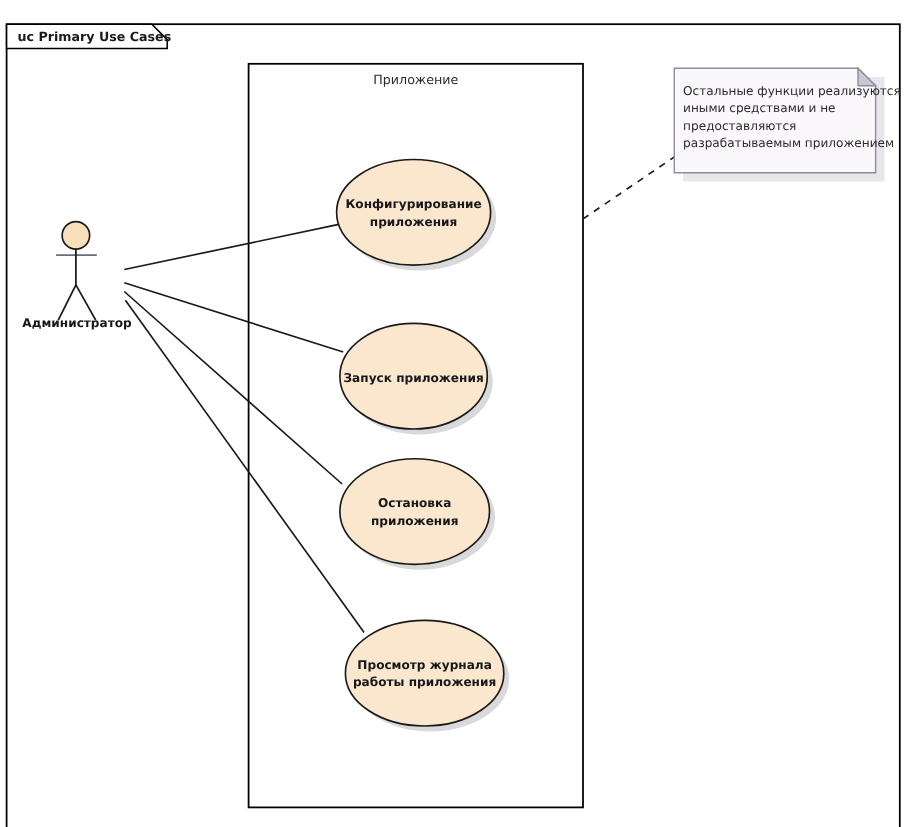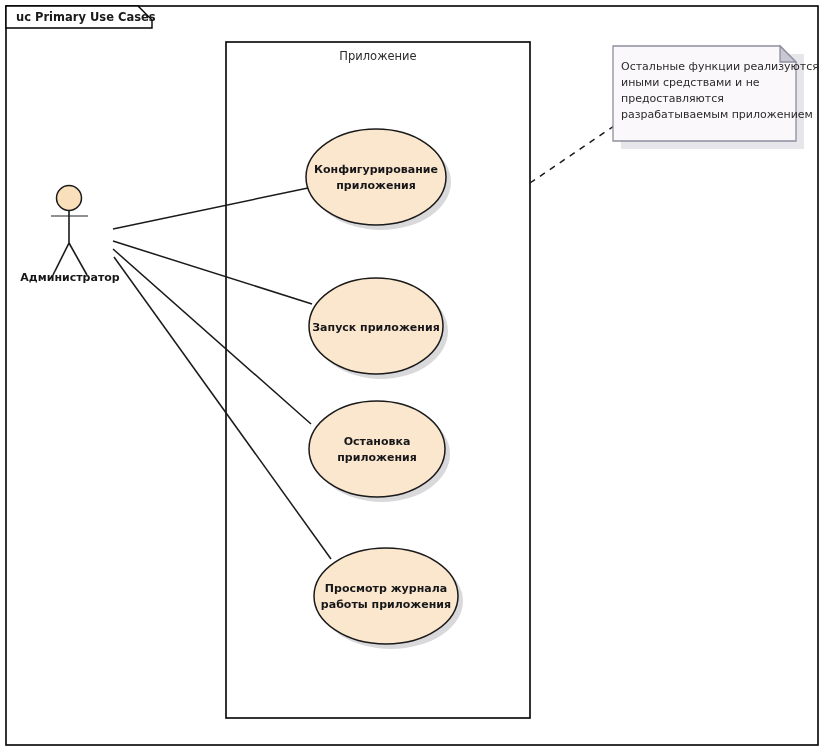--- a/index.html
+++ b/index.html
@@ -10,21 +10,21 @@
   body {
     width: 825px;
     height: 752px;
     font-family: "DejaVu Sans", "Liberation Sans", sans-serif;
     overflow: hidden;
     position: relative;
   }
   #diagram-root {
     position: absolute;
     left: 0;
-    top: 0;
+    top: 16px;
     width: 825px;
     height: 564px;
   }
   svg.canvas {
     position: absolute;
     left: 0;
     top: 0;
     width: 825px;
     height: 752px;
     display: block;

